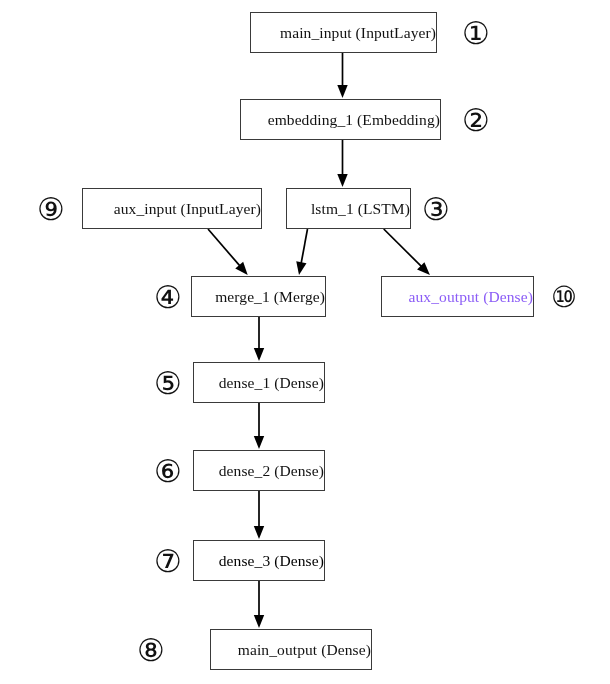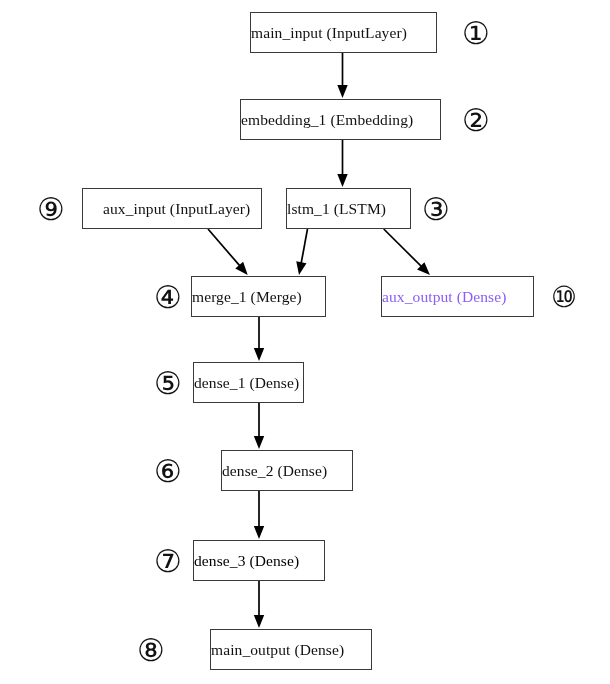--- a/index.html
+++ b/index.html
@@ -22,21 +22,21 @@
     width: 610px;
     height: 684px;
   }
   .node {
     position: absolute;
     box-sizing: border-box;
     border: 1.5px solid #3a3a3a;
     background: #ffffff;
     display: flex;
     align-items: center;
-    justify-content: flex-start;
+    justify-content: flex-end;
     color: #111111;
     font-size: 15.5px;
     line-height: 1;
     white-space: nowrap;
     letter-spacing: 0.1px;
     z-index: 2;
   }
   .marker {
     position: absolute;
     display: flex;
@@ -102,24 +102,24 @@
     </div>
     <div class="node" style="left: 280px; top: 188px; width: 125px; height: 41px; border-color: rgb(58, 58, 58); color: rgb(17, 17, 17); margin-left: 6px;">
       <span>lstm_1 (LSTM)</span>
     </div>
     <div class="node" style="left: 191px; top: 276px; width: 135px; height: 41px; border-color: rgb(58, 58, 58); color: rgb(17, 17, 17);">
       <span>merge_1 (Merge)</span>
     </div>
     <div class="node" style="left: 381px; top: 276px; width: 153px; height: 41px; border-color: rgb(58, 58, 58); color: #8b5cf6;">
       <span>aux_output (Dense)</span>
     </div>
-    <div class="node" style="left: 193px; top: 362px; width: 111px; height: 41px; border-color: rgb(58, 58, 58); color: rgb(17, 17, 17);">
+    <div class="node" style="left: 193px; top: 362px; width: 132px; height: 41px; border-color: rgb(58, 58, 58); color: rgb(17, 17, 17);">
       <span>dense_1 (Dense)</span>
     </div>
-    <div class="node" style="left: 193px; top: 450px; width: 132px; height: 41px; border-color: rgb(58, 58, 58); color: rgb(17, 17, 17); margin-left: 28px;">
+    <div class="node" style="left: 193px; top: 450px; width: 132px; height: 41px; border-color: rgb(58, 58, 58); color: rgb(17, 17, 17);">
       <span>dense_2 (Dense)</span>
     </div>
     <div class="node" style="left: 193px; top: 540px; width: 132px; height: 41px; border-color: rgb(58, 58, 58); color: #000000;">
       <span>dense_3 (Dense)</span>
     </div>
     <div class="node" style="left: 178px; top: 629px; width: 162px; height: 41px; border-color: rgb(58, 58, 58); color: rgb(17, 17, 17); margin-left: 32px;">
       <span>main_output (Dense)</span>
     </div>
     <div class="marker" style="left: 458px; top: 15px; width: 36px; height: 36px; color: rgb(17, 17, 17);">①</div>
     <div class="marker" style="left: 458px; top: 102px; width: 36px; height: 36px; color: rgb(17, 17, 17);">②</div>

